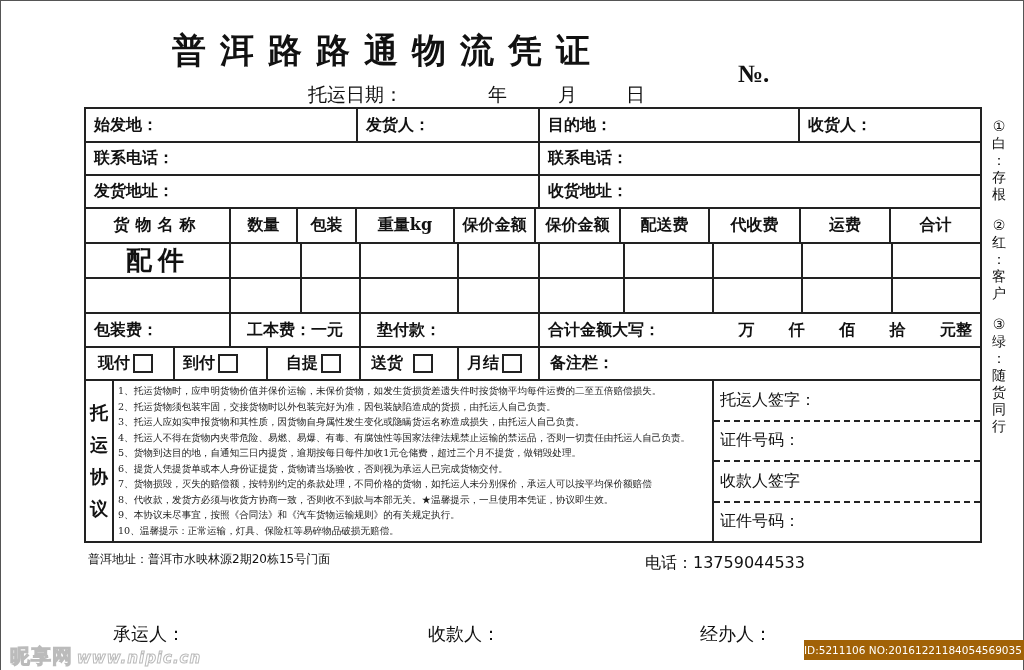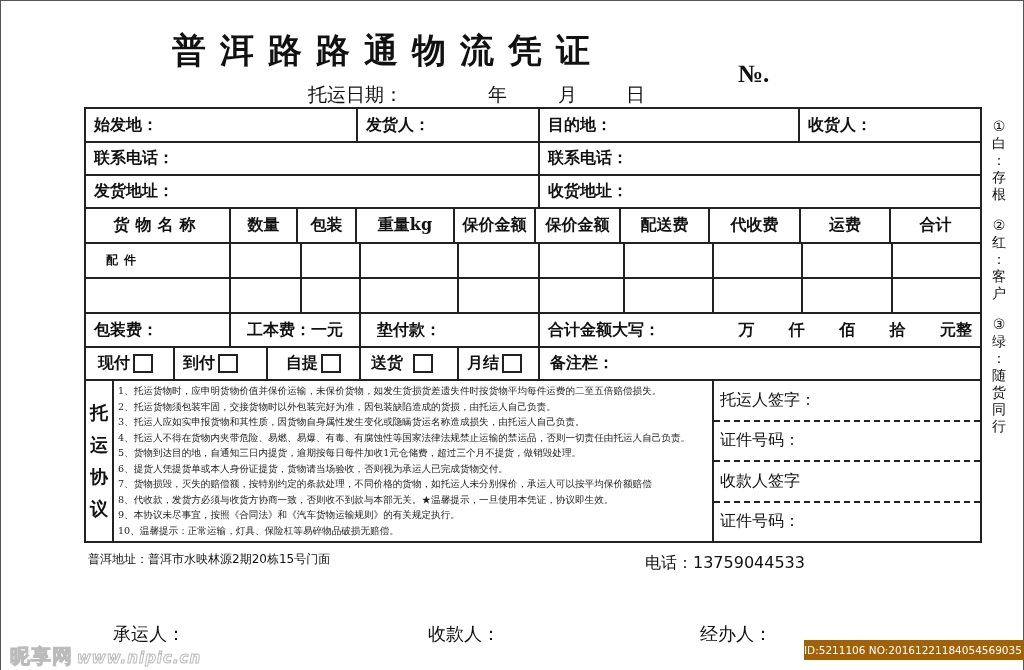--- a/index.html
+++ b/index.html
@@ -15,21 +15,21 @@
   .form { position: absolute; left: 84px; top: 107px; width: 898px; border: 2px solid #222; }
   .row { display: flex; border-bottom: 2px solid #222; }
   .row:last-child { border-bottom: none; }
   .cell { border-right: 2px solid #222; display: flex; align-items: center; font-size: 16px; font-weight: bold; padding-left: 8px; white-space: nowrap; overflow: hidden; text-align: right; }
   .cell:last-child { border-right: none; }
   .cell.center { justify-content: center; padding-left: 0; }
   .h34 { height: 34px; }
   .h33 { height: 33px; }
   .h35 { height: 35px; }
 
-  .hand { font-family: "DejaVu Serif", serif; font-size: 12px; font-weight: bold; padding-left: 20px; letter-spacing: 6px; }
+  .hand { font-family: "DejaVu Serif", serif; font-size: 26px; font-weight: bold; padding-left: 40px; letter-spacing: 6px; }
 
   .checkbox { display: inline-block; width: 20px; height: 19px; border: 2px solid #222; margin-left: 3px; }
 
   .amount-cell { justify-content: space-between; padding-right: 8px; }
 
   .agreement { display: flex; height: 160px; }
   .agr-label { width: 28px; border-right: 2px solid #222; display: flex; flex-direction: column; align-items: center; justify-content: center; font-size: 18px; font-weight: bold; font-family: "DejaVu Sans", sans-serif; gap: 8px; }
   .agr-terms { width: 600px; border-right: 2px solid #222; padding: 2px 0 0 4px; font-size: 9.6px; line-height: 15.5px; color: #222; white-space: nowrap; overflow: hidden; }
   .agr-sign { flex: 1; display: flex; flex-direction: column; }
   .sign-line { flex: 1; display: flex; align-items: center; padding-left: 6px; font-size: 16px; font-family: "DejaVu Sans", sans-serif; border-bottom: 2px dashed #222; }

